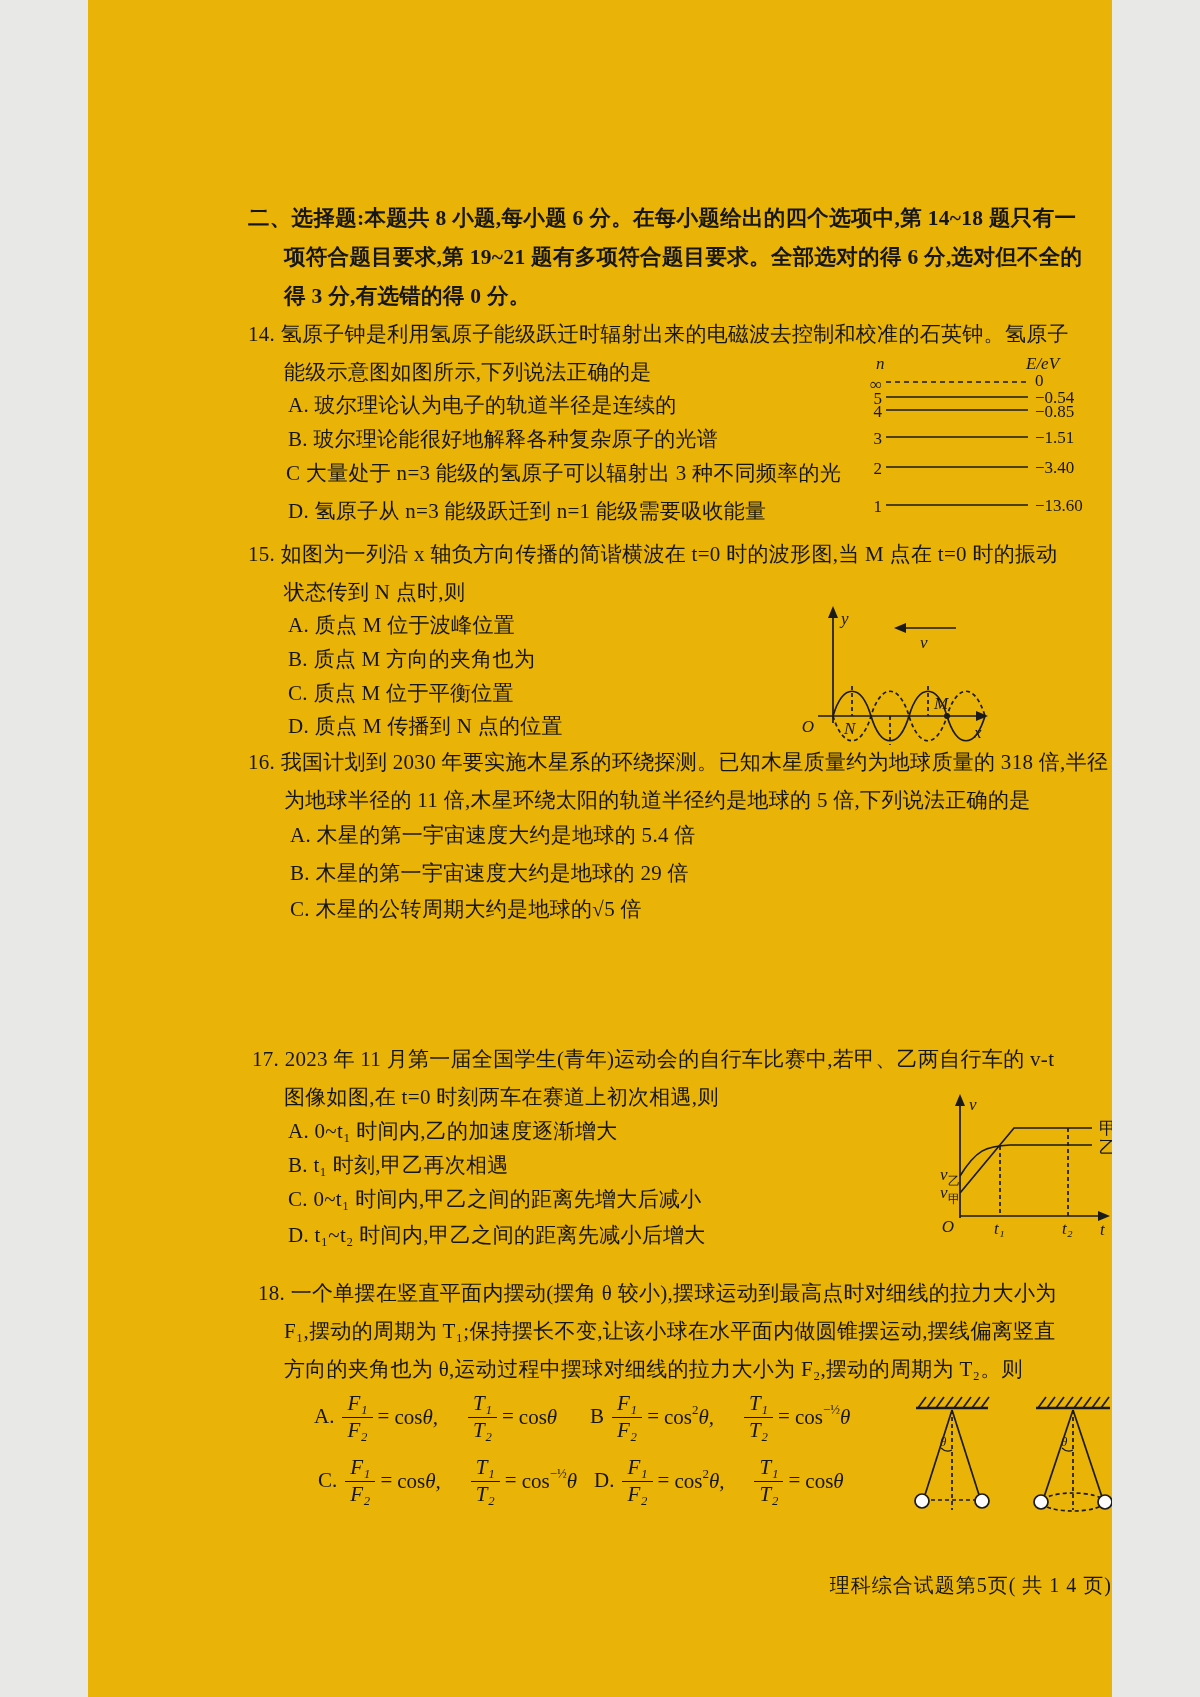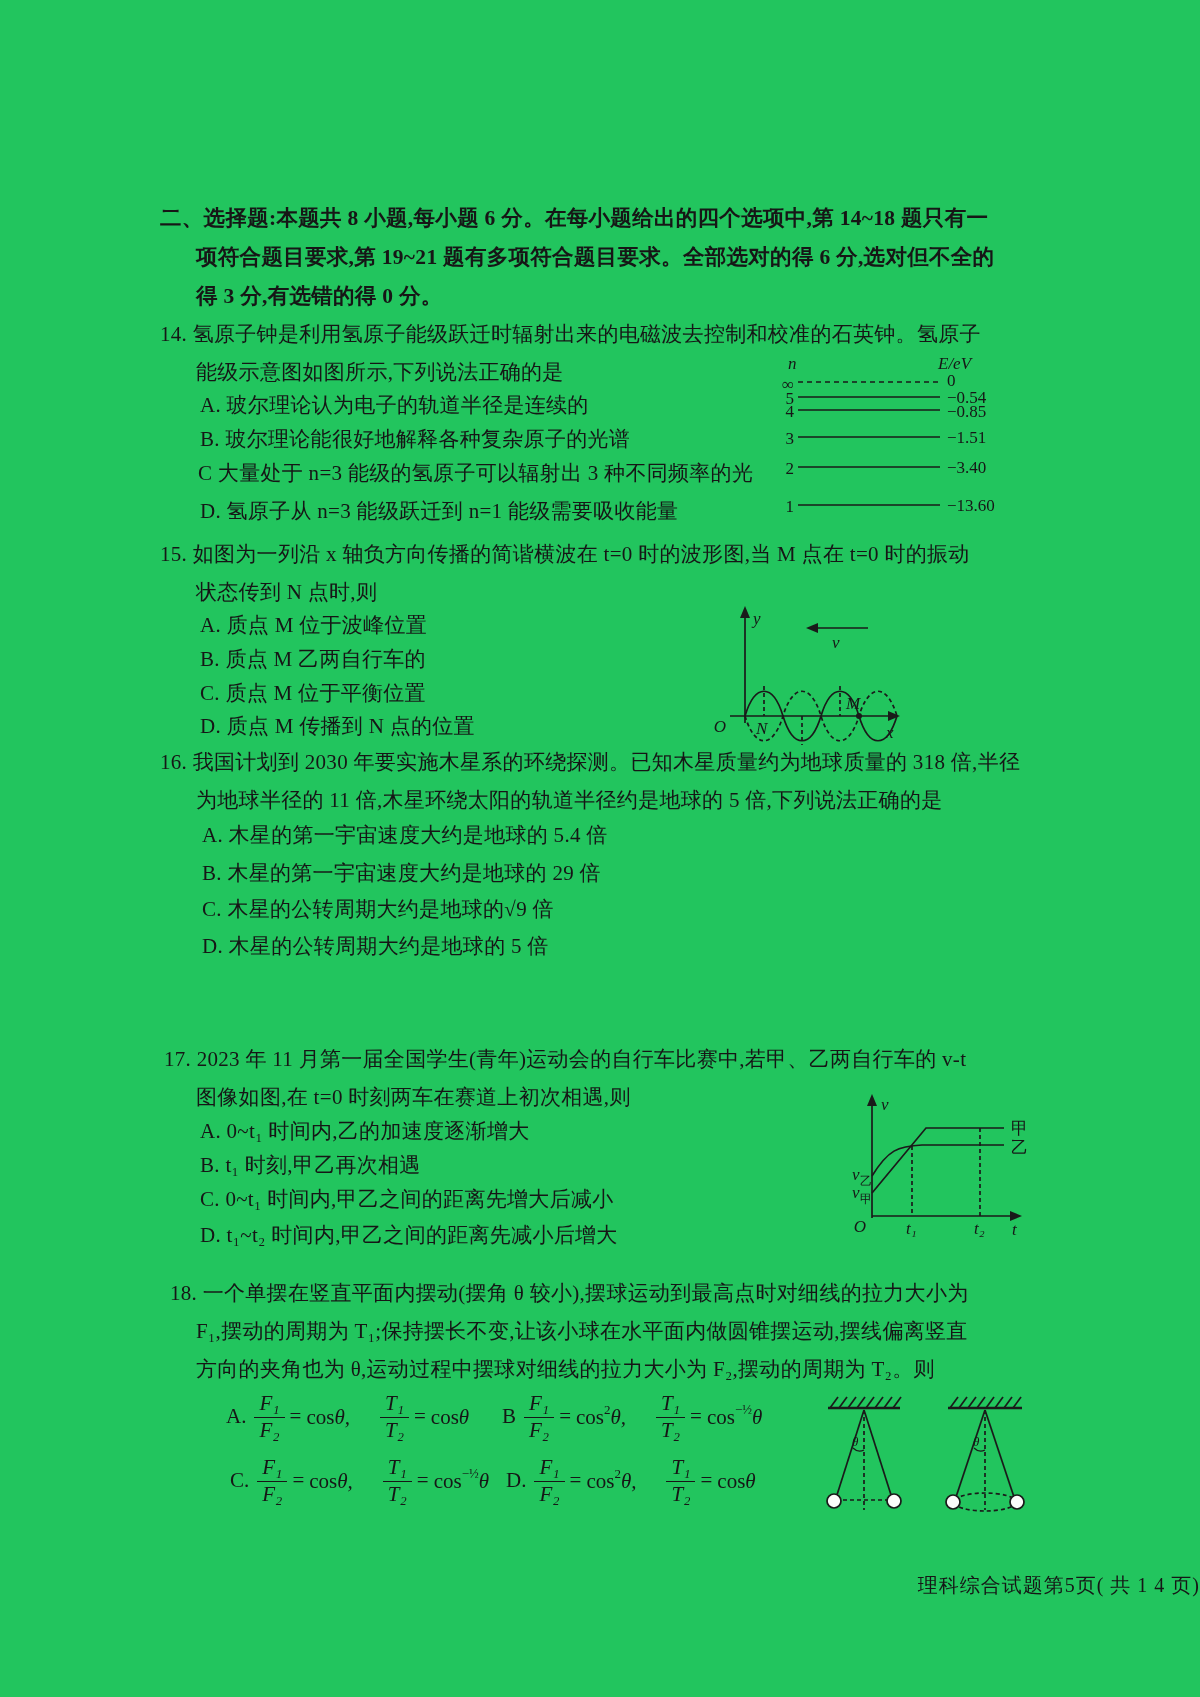--- a/index.html
+++ b/index.html
@@ -1,20 +1,20 @@
 <!DOCTYPE html>
 <html><head>
 <meta charset="utf-8">
 <style>
   html,body{margin:0;padding:0;background:#e8e8e6;}
   .page{
     position:relative;
-    width:1200px;height:1697px;
+    width:1024px;height:1697px;
     margin:0 auto;
-    background:#22c55e;
+    background:#eab308;
     font-family:"Liberation Serif","DejaVu Serif",serif;
     color:#161616;
     overflow:hidden;
   }
   .ln{
     position:absolute;
     font-size:21px;
     line-height:1.3;
     white-space:nowrap;
     letter-spacing:0.3px;
@@ -93,21 +93,21 @@
     <text x="175" y="121">−3.40</text>
 
     <text x="22" y="160" text-anchor="end">1</text>
     <line x1="26" y1="153" x2="168" y2="153" class="stroke"></line>
     <text x="175" y="159">−13.60</text>
   </svg>
 
   <div class="ln" style="left:160px;top:541px">15. 如图为一列沿 x 轴负方向传播的简谐横波在 t=0 时的波形图,当 M 点在 t=0 时的振动</div>
   <div class="ln" style="left:196px;top:579px">状态传到 N 点时,则</div>
   <div class="ln" style="left:200px;top:612px">A. 质点 M 位于波峰位置</div>
-  <div class="ln" style="left:200px;top:646px">B. 质点 M 乙两自行车的</div>
+  <div class="ln" style="left:200px;top:646px">B. 质点 M 方向的夹角也为</div>
   <div class="ln" style="left:200px;top:680px">C. 质点 M 位于平衡位置</div>
   <div class="ln" style="left:200px;top:713px">D. 质点 M 传播到 N 点的位置</div>
 
   <svg style="left:650px;top:598px" width="260" height="150" viewBox="0 0 260 150">
 
     <line x1="95" y1="125" x2="95" y2="16" class="stroke"></line>
     <polygon points="95,8 90,20 100,20" class="fillb"></polygon>
     <line x1="80" y1="118" x2="242" y2="118" class="stroke"></line>
     <polygon points="250,118 238,113 238,123" class="fillb"></polygon>
     <text x="103" y="26" class="itx">y</text>
@@ -127,22 +127,21 @@
 
     <circle cx="209" cy="118" r="3" class="fillb"></circle>
     <text x="196" y="111" class="itx">M</text>
     <text x="106" y="136" class="itx">N</text>
   </svg>
 
   <div class="ln" style="left:160px;top:749px">16. 我国计划到 2030 年要实施木星系的环绕探测。已知木星质量约为地球质量的 318 倍,半径</div>
   <div class="ln" style="left:196px;top:787px">为地球半径的 11 倍,木星环绕太阳的轨道半径约是地球的 5 倍,下列说法正确的是</div>
   <div class="ln" style="left:202px;top:822px">A. 木星的第一宇宙速度大约是地球的 5.4 倍</div>
   <div class="ln" style="left:202px;top:860px">B. 木星的第一宇宙速度大约是地球的 29 倍</div>
-  <div class="ln" style="left:202px;top:896px">C. 木星的公转周期大约是地球的√9 倍</div>
-  <div class="ln" style="left:202px;top:933px">D. 木星的公转周期大约是地球的 5 倍</div>
+  <div class="ln" style="left:202px;top:896px">C. 木星的公转周期大约是地球的√5 倍</div>
 
   <div class="ln" style="left:164px;top:1046px">17. 2023 年 11 月第一届全国学生(青年)运动会的自行车比赛中,若甲、乙两自行车的 v-t</div>
   <div class="ln" style="left:196px;top:1084px">图像如图,在 t=0 时刻两车在赛道上初次相遇,则</div>
   <div class="ln" style="left:200px;top:1118px">A. 0~t₁ 时间内,乙的加速度逐渐增大</div>
   <div class="ln" style="left:200px;top:1152px">B. t₁ 时刻,甲乙再次相遇</div>
   <div class="ln" style="left:200px;top:1186px">C. 0~t₁ 时间内,甲乙之间的距离先增大后减小</div>
   <div class="ln" style="left:200px;top:1222px">D. t₁~t₂ 时间内,甲乙之间的距离先减小后增大</div>
 
   <svg style="left:800px;top:1088px" width="230" height="175" viewBox="0 0 230 175">
     <line x1="72" y1="130" x2="72" y2="14" class="stroke"></line>

